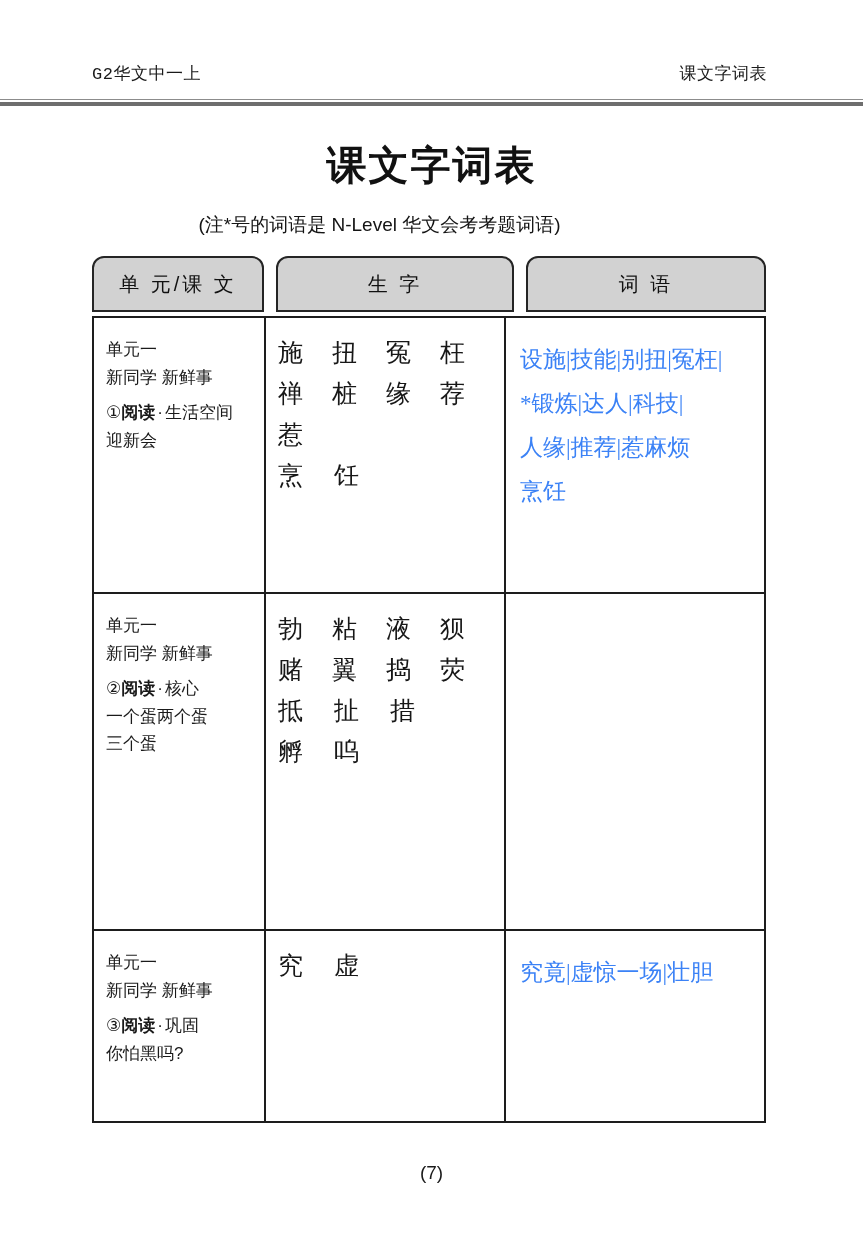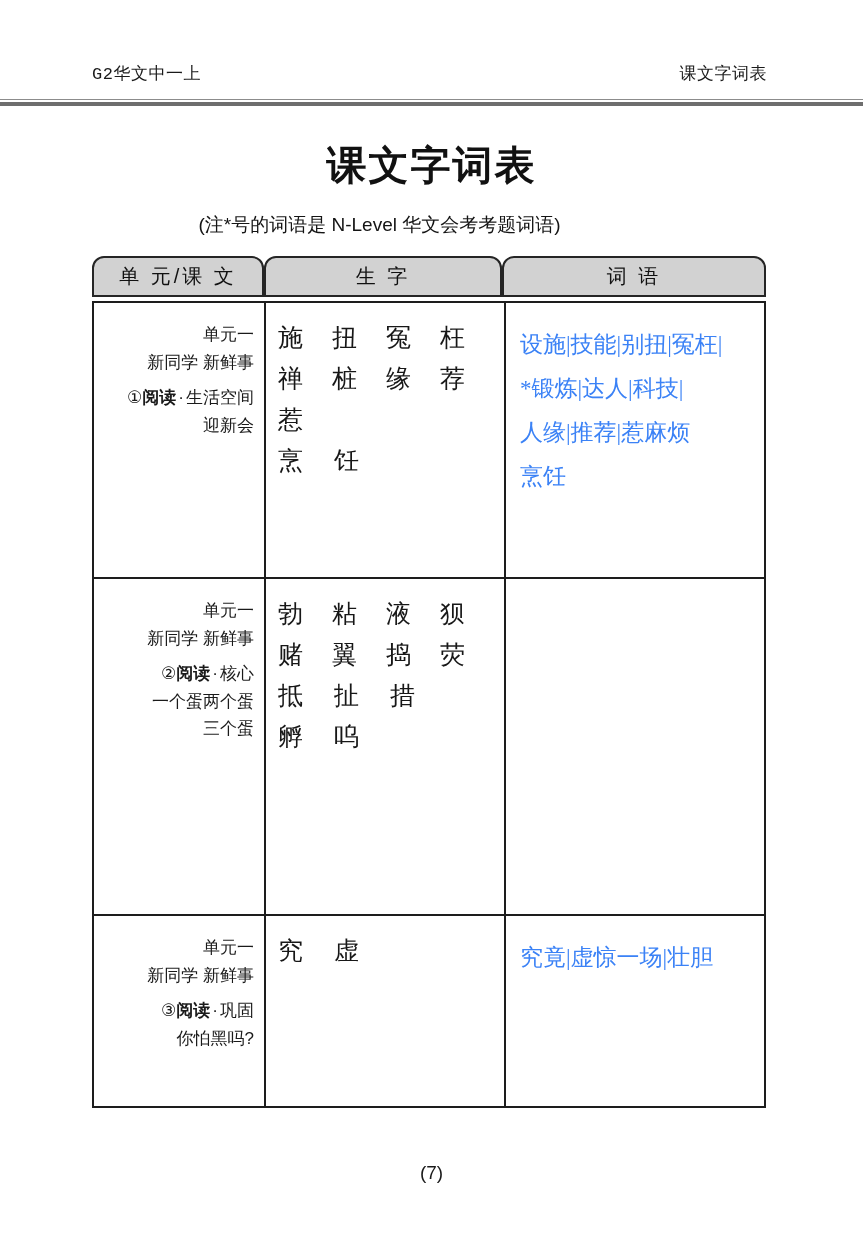--- a/index.html
+++ b/index.html
@@ -93,22 +93,22 @@
   
   .table-area {
     position: absolute;
     left: 92px;
     top: 256px;
     width: 674px;
   }
 
   .thead {
     display: flex;
-    height: 41px;
-    gap: 0;
+    height: 56px;
+    gap: 12px;
     border-radius: 24px;
   }
   .th {
     box-sizing: border-box;
     background: #d2d2d2;
     border: 2px solid #252525;
     border-radius: 12px 12px 0 0;
     display: flex;
     align-items: center;
     justify-content: center;
@@ -137,21 +137,20 @@
     box-sizing: border-box;
     padding: 18px 10px 14px 12px;
   }
   .cell-unit {
     width: 172px;
     border-right: 2px solid #1d1d1d;
     font-family: "Liberation Sans", "DejaVu Sans", sans-serif;
     font-size: 17px;
     line-height: 1.62;
     color: #1a1a1a;
-    text-align: right;
   }
   .cell-unit .grp-head { margin-bottom: 8px; }
   .cell-unit .lesson-line { white-space: nowrap; }
   .cell-unit .read-label { font-weight: bold; }
   .cell-unit .sep { padding: 0 2px; }
 
   .cell-chars {
     width: 240px;
     border-right: 2px solid #1d1d1d;
     padding-top: 22px;

